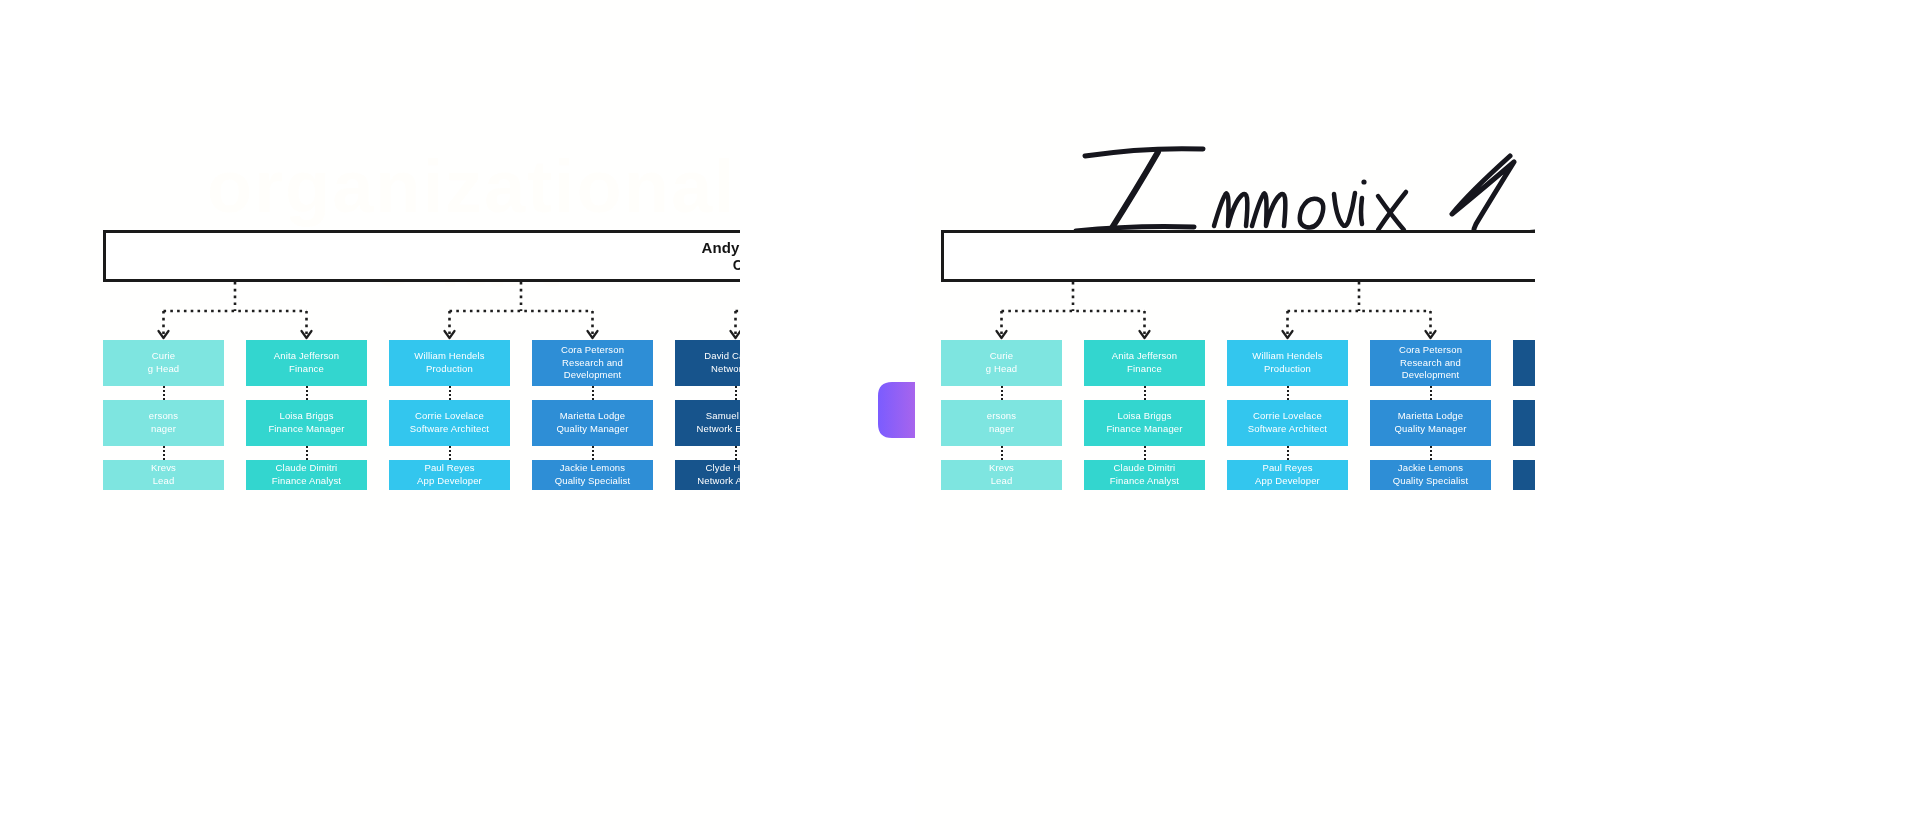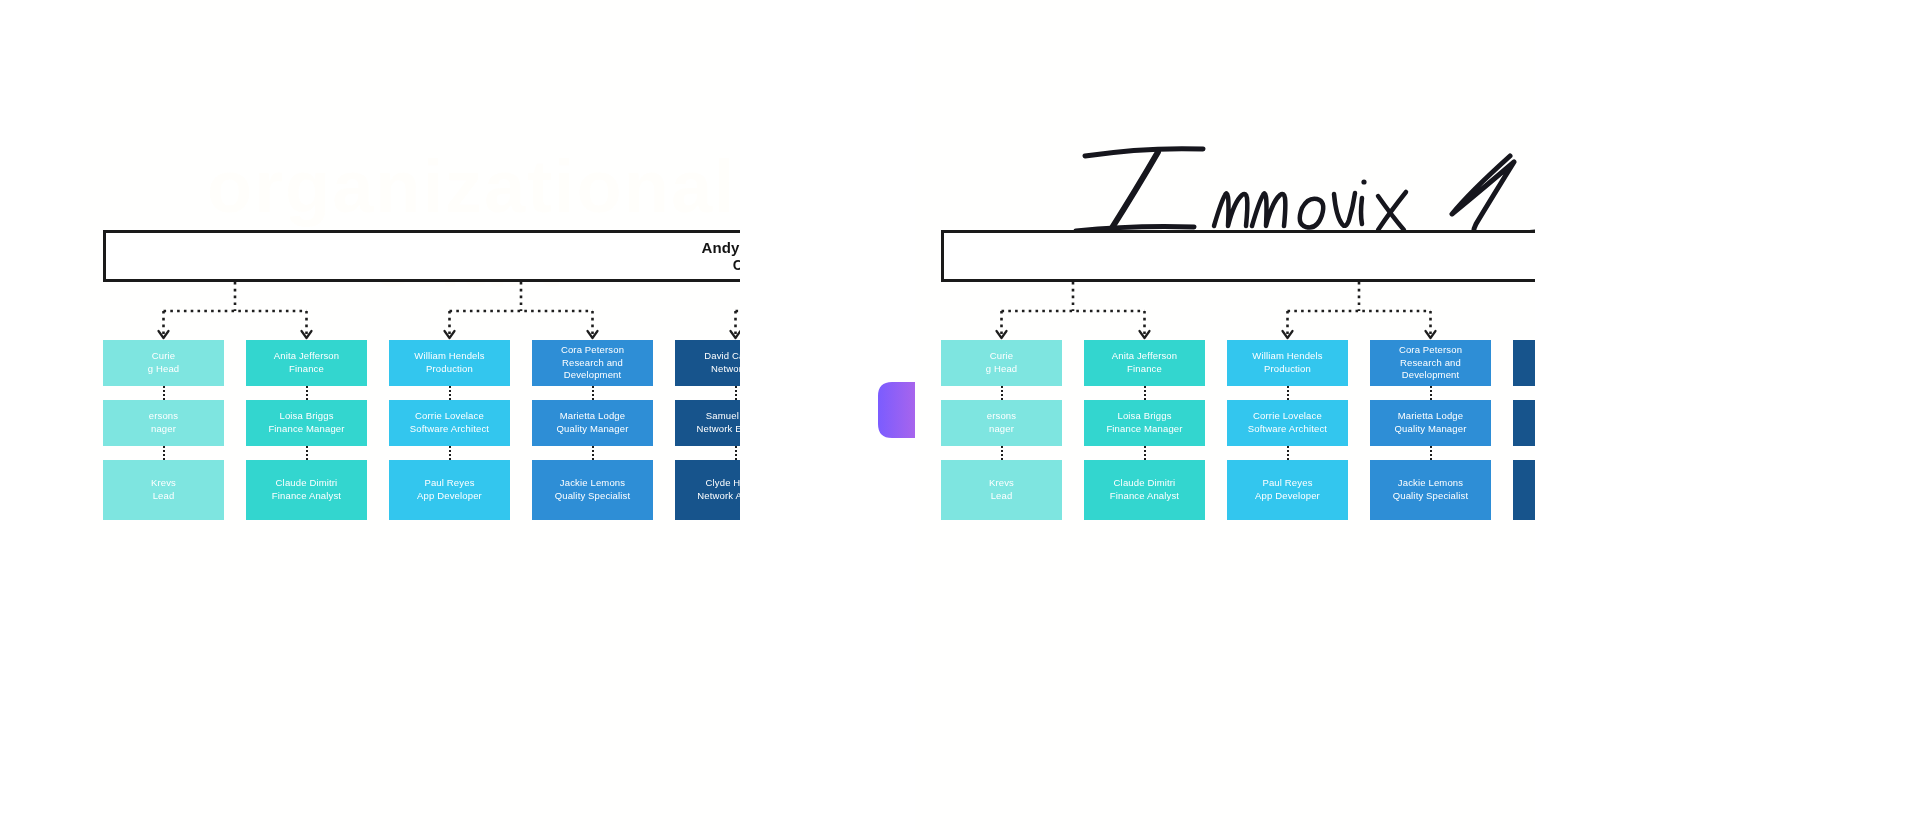--- a/index.html
+++ b/index.html
@@ -89,21 +89,21 @@
     line-height:1.33;
     text-align:center;
     display:flex;flex-direction:column;
     align-items:center;justify-content:center;
     padding:4px 5px;
     letter-spacing:.15px;
   }
   .card .ln{display:block;white-space:nowrap;}
   .card.r1{height:46px;margin-bottom:14px;}
   .card.r2{height:46px;margin-bottom:14px;}
-  .card.r3{height:60px;}
+  .card.r3{height:30px;}
 
   
   .vlink{
     position:absolute;
     left:60px; width:0;
     border-left:2.5px dotted #1e1e1e;
     height:14px;
   }
   .vlink.a{top:46px;}
   .vlink.b{top:106px;}

